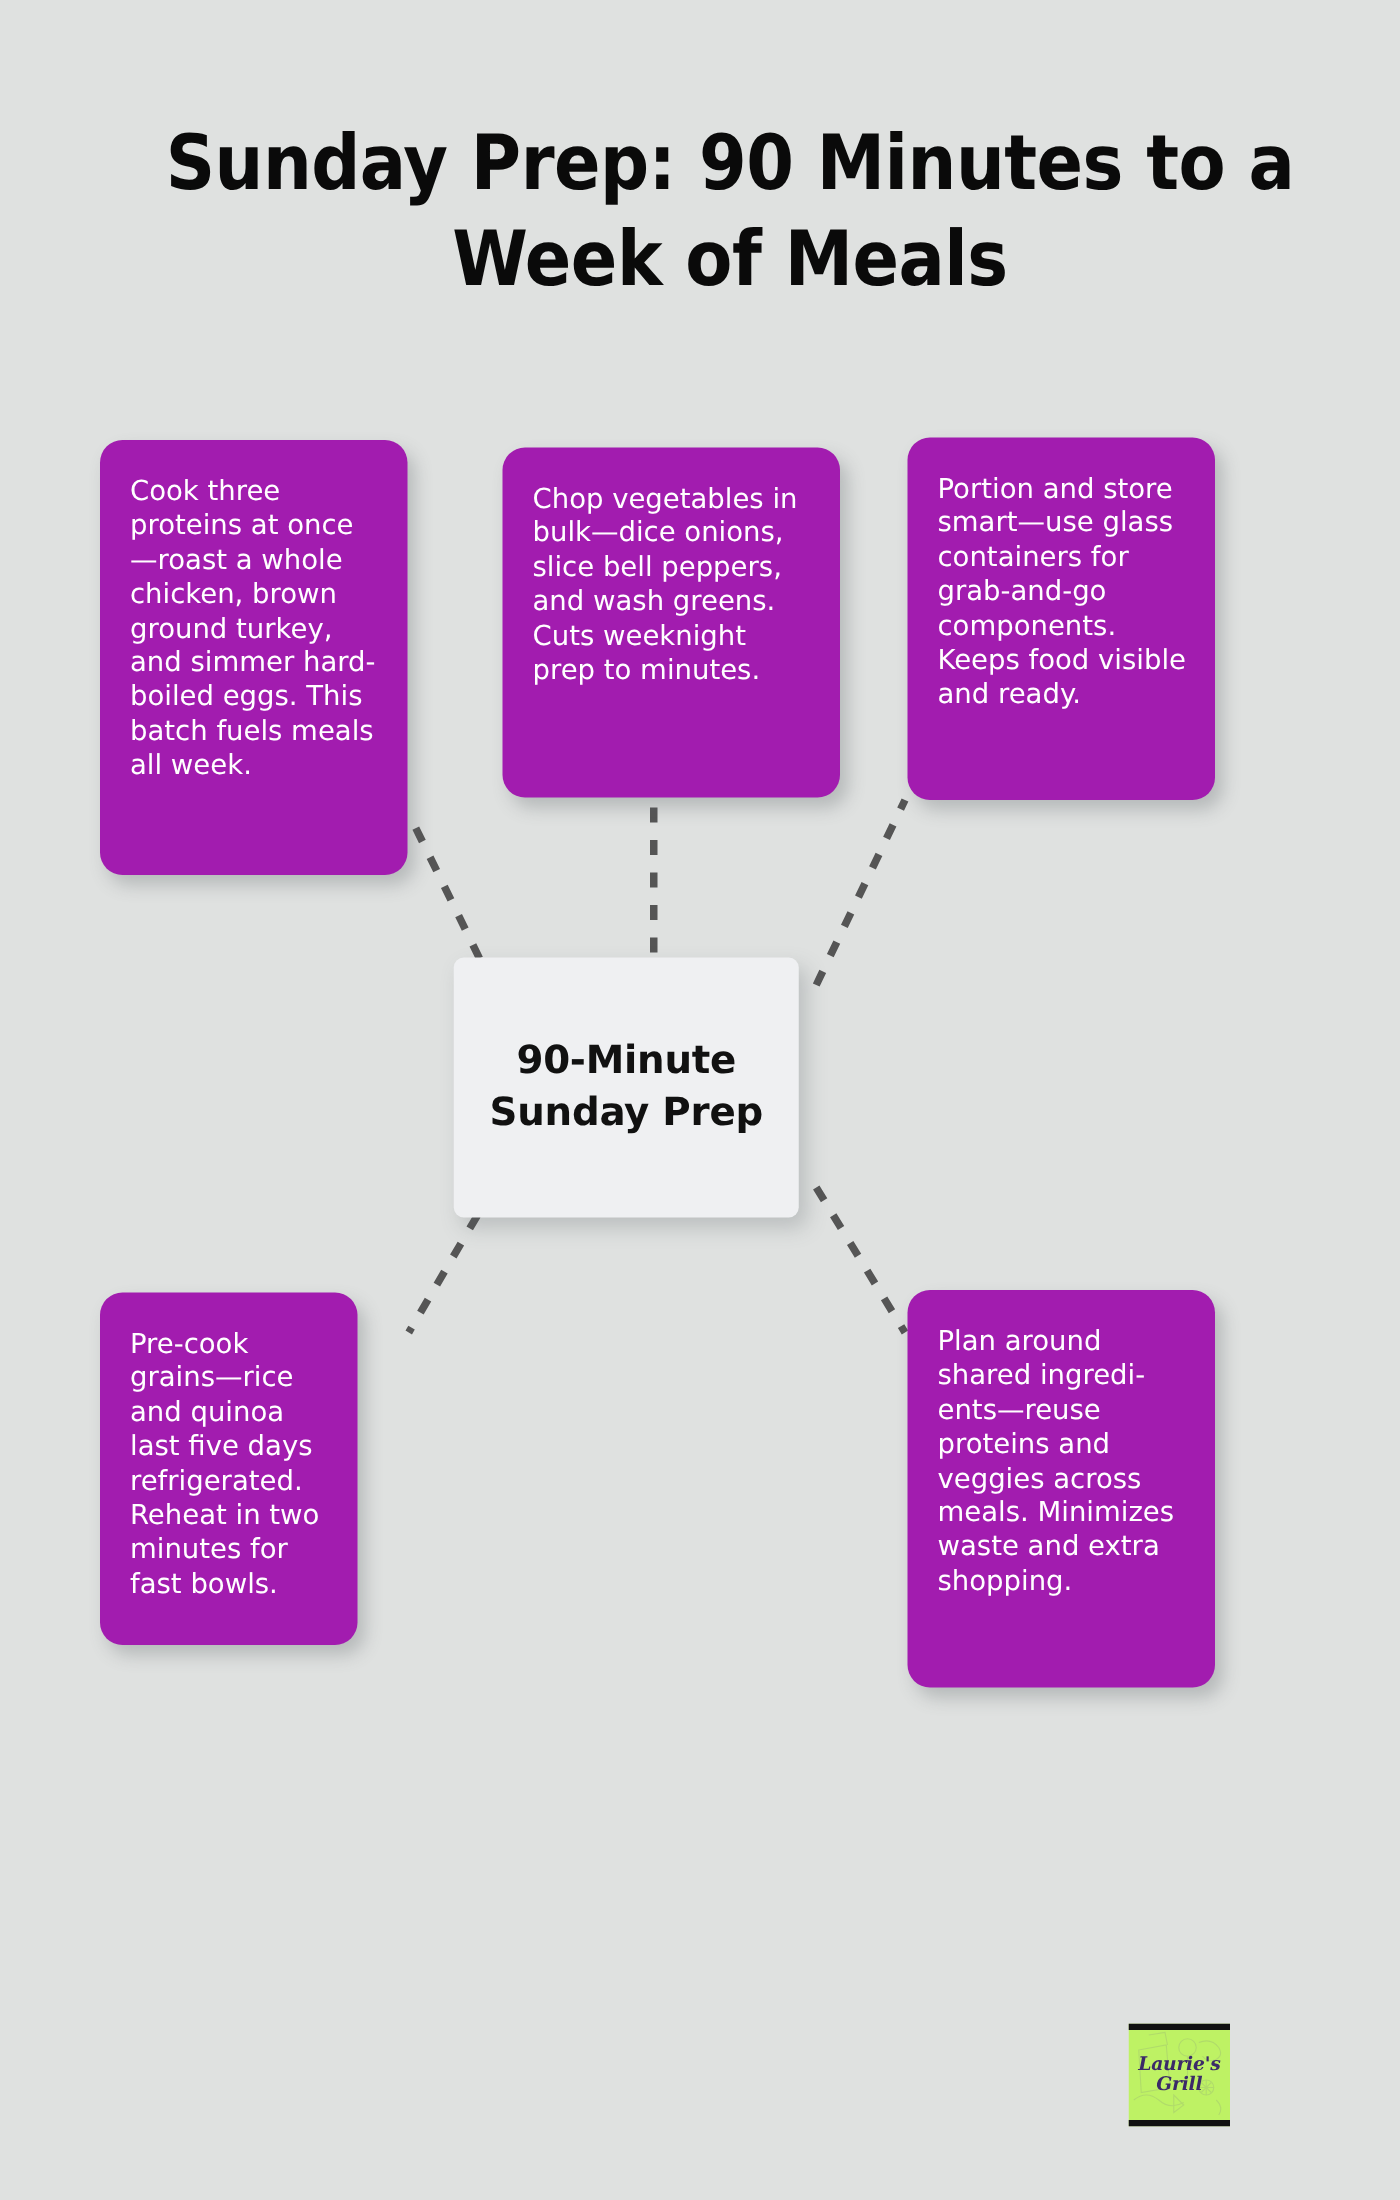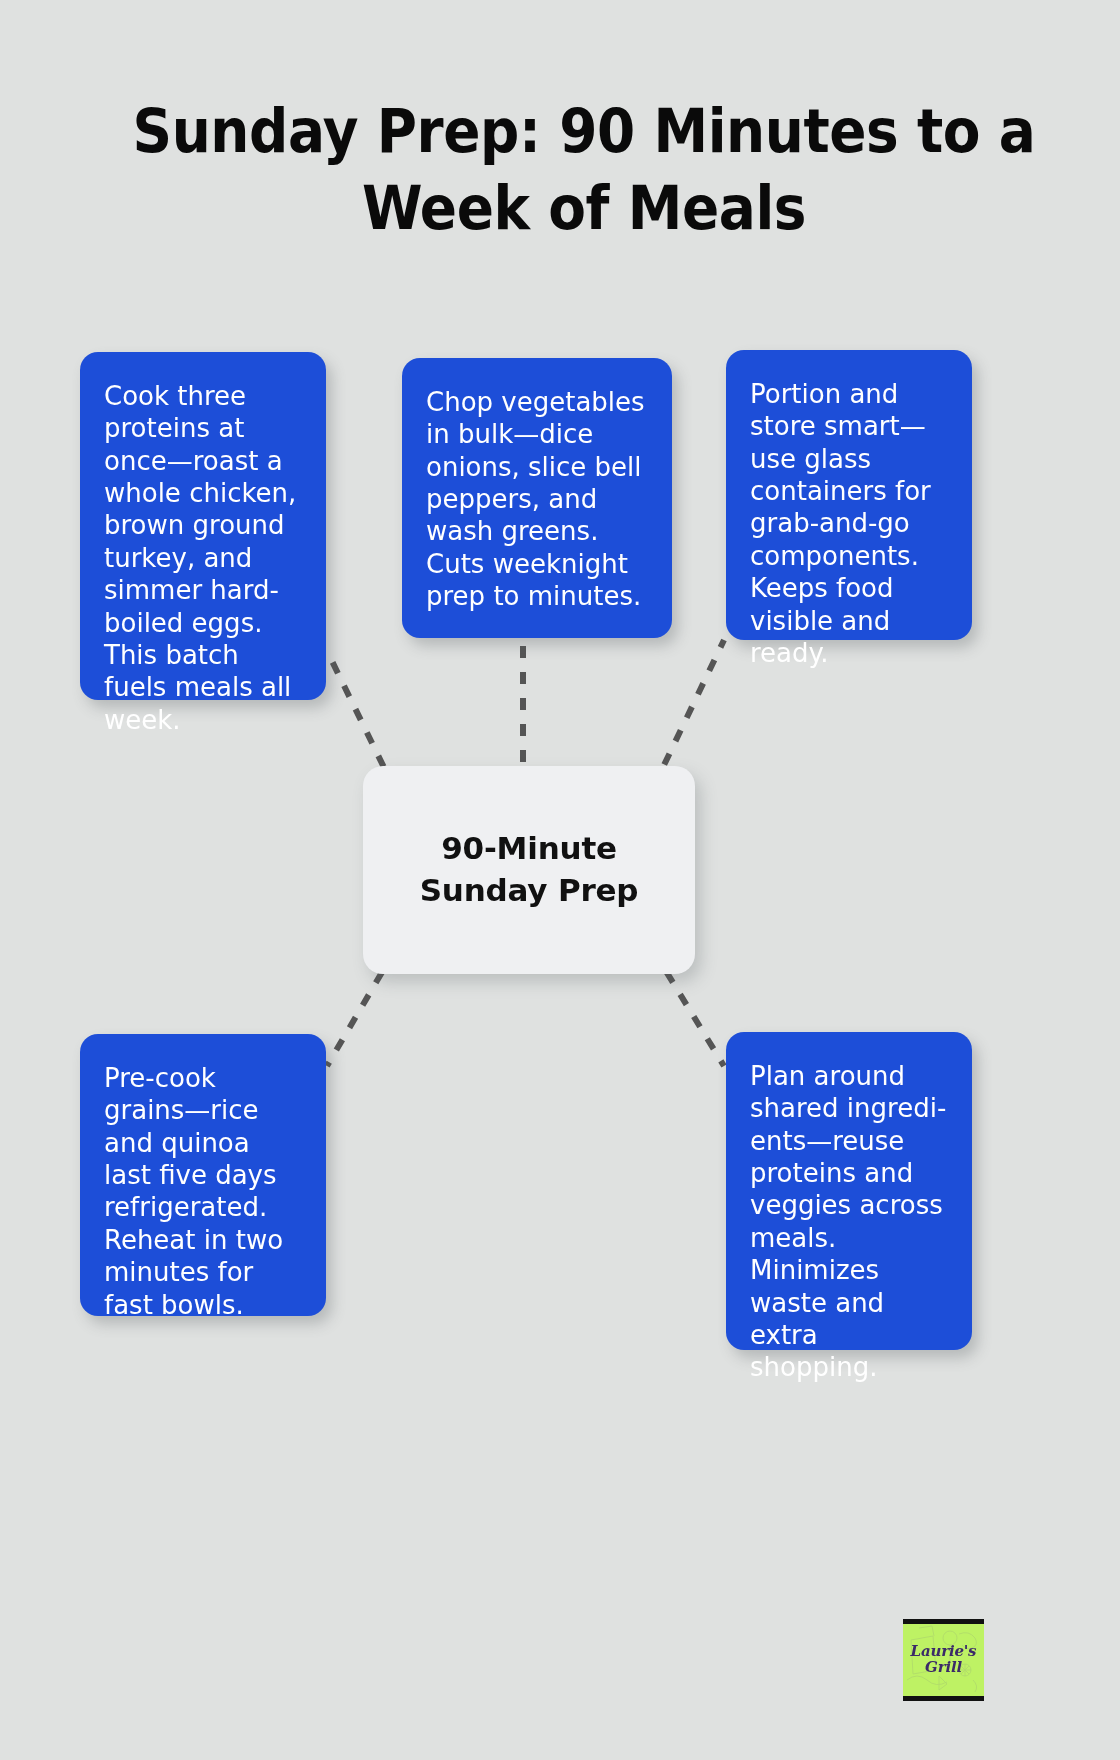--- a/index.html
+++ b/index.html
@@ -44,46 +44,46 @@
     left: 0; top: 0;
     width: 1120px;
     height: 1760px;
     pointer-events: none;
   }
 
   
   .leaf {
     position: absolute;
     box-sizing: border-box;
-    background: #1d4ed8;
+    background: #a21caf;
     border-radius: 18px;
     color: #ffffff;
-    font-size: 26px;
+    font-size: 22px;
     line-height: 1.245;
     padding: 28px 22px 24px 24px;
     box-shadow: 6px 8px 14px rgba(90, 95, 100, 0.30);
     font-weight: 400;
   }
 
   #leaf-0 { left: 56px;  top: 352px;  width: 246px; height: 348px; }
   #leaf-1 { left: 378px; top: 358px;  width: 270px; height: 280px; }
   #leaf-2 { left: 702px; top: 350px;  width: 246px; height: 290px; }
-  #leaf-3 { left: 56px;  top: 1034px; width: 246px; height: 282px; }
+  #leaf-3 { left: 56px;  top: 1034px; width: 206px; height: 282px; }
   #leaf-4 { left: 702px; top: 1032px; width: 246px; height: 318px; }
 
   
   #center-node {
     position: absolute;
     left: 339px;
     top: 766px;
-    width: 332px;
+    width: 276px;
     height: 208px;
     box-sizing: border-box;
     background: #eff0f2;
-    border-radius: 20px;
+    border-radius: 8px;
     box-shadow: 6px 8px 16px rgba(90, 95, 100, 0.26);
     display: flex;
     align-items: center;
     justify-content: center;
   }
   #center-label {
     text-align: center;
     font-weight: bold;
     font-size: 31px;
     line-height: 1.35;

